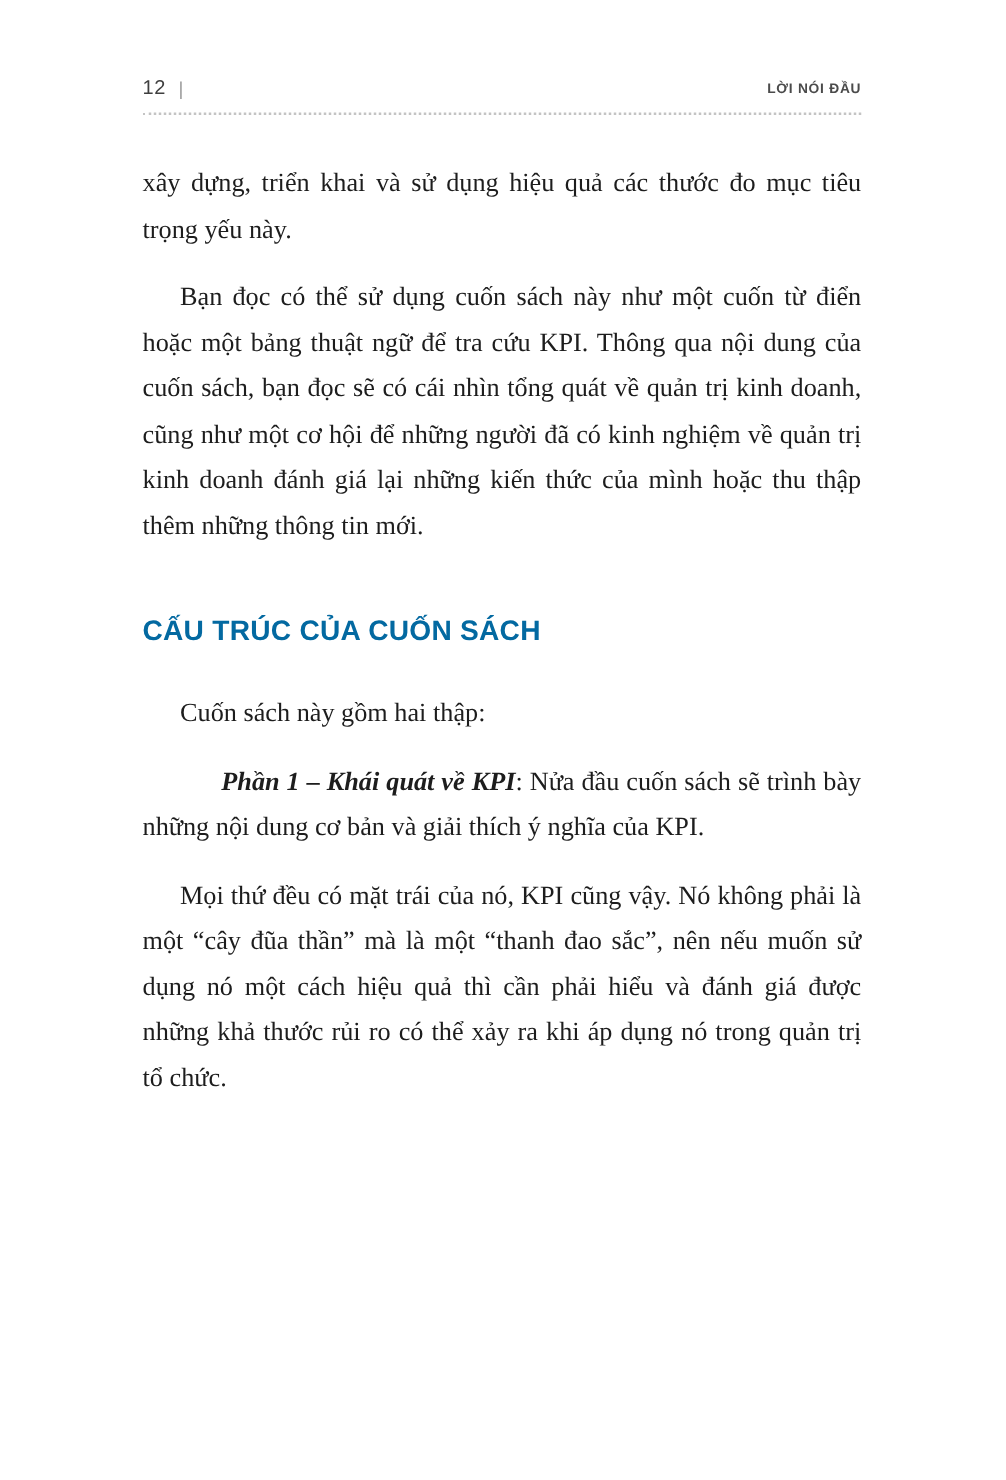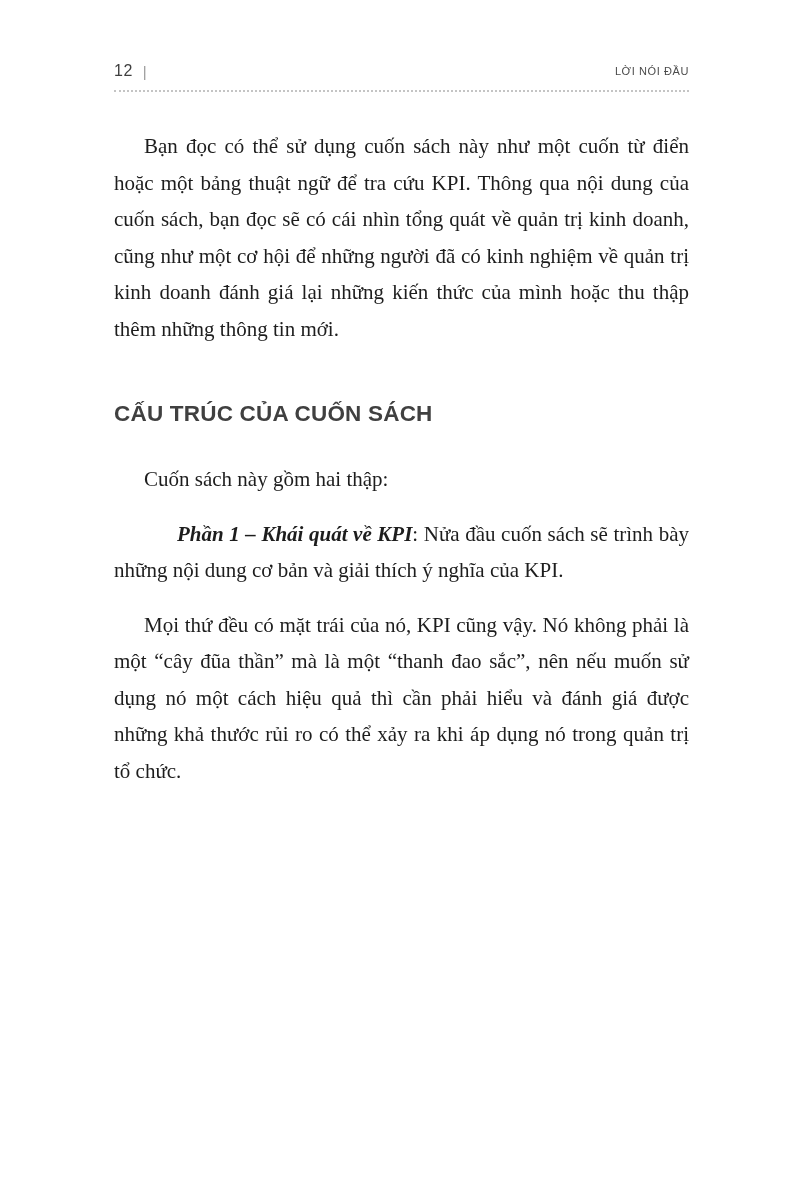--- a/index.html
+++ b/index.html
@@ -37,21 +37,21 @@
     color: #3f3f3f;
     letter-spacing: 0.5px;
   }
   .header-sep {
     color: #9a9a9a;
     font-size: 15px;
     font-weight: 300;
   }
   .header-title {
     font-size: 11px;
-    font-weight: normal;
+    font-weight: bold;
     letter-spacing: 0.6px;
     color: #4b4b4b;
   }
   .dotted-rule {
     border-bottom: 2px dotted #c4c4c4;
     height: 1px;
     margin-bottom: 36px;
   }
   
   .body-text p {
@@ -67,21 +67,21 @@
   .lead-bold-italic {
     font-weight: bold;
     font-style: italic;
     margin-left: 33px;
   }
   .section-heading {
     font-family: "Liberation Sans", sans-serif;
     font-weight: bold;
     font-size: 22.5px;
     letter-spacing: 0.2px;
-    color: #404040;
+    color: #0369a1;
     margin-top: 54px;
     margin-bottom: 34px;
   }
 </style>
 </head>
 <body>
 
 <div class="page">
   <div class="page-inner">
 
@@ -90,20 +90,21 @@
         <span class="page-number">12</span>
         <span class="header-sep">|</span>
       </div>
       <div class="header-title">LỜI NÓI ĐẦU</div>
     </div>
 
     <div class="dotted-rule"></div>
 
     <div class="body-text">
 
+      <p>xây dựng, triển khai và sử dụng hiệu quả các thước đo mục tiêu trọng yếu này.</p>
 
       <p class="indent">Bạn đọc có thể sử dụng cuốn sách này như một cuốn từ điển hoặc một bảng thuật ngữ để tra cứu KPI. Thông qua nội dung của cuốn sách, bạn đọc sẽ có cái nhìn tổng quát về quản trị kinh doanh, cũng như một cơ hội để những người đã có kinh nghiệm về quản trị kinh doanh đánh giá lại những kiến thức của mình hoặc thu thập thêm những thông tin mới.</p>
 
       <h2 class="section-heading">CẤU TRÚC CỦA CUỐN SÁCH</h2>
 
       <p class="indent">Cuốn sách này gồm hai thập:</p>
 
       <p class="indent"><span class="lead-bold-italic">Phần 1 – Khái quát về KPI</span><span>: Nửa đầu cuốn sách sẽ trình bày những nội dung cơ bản và giải thích ý nghĩa của KPI.</span></p>
 
 

